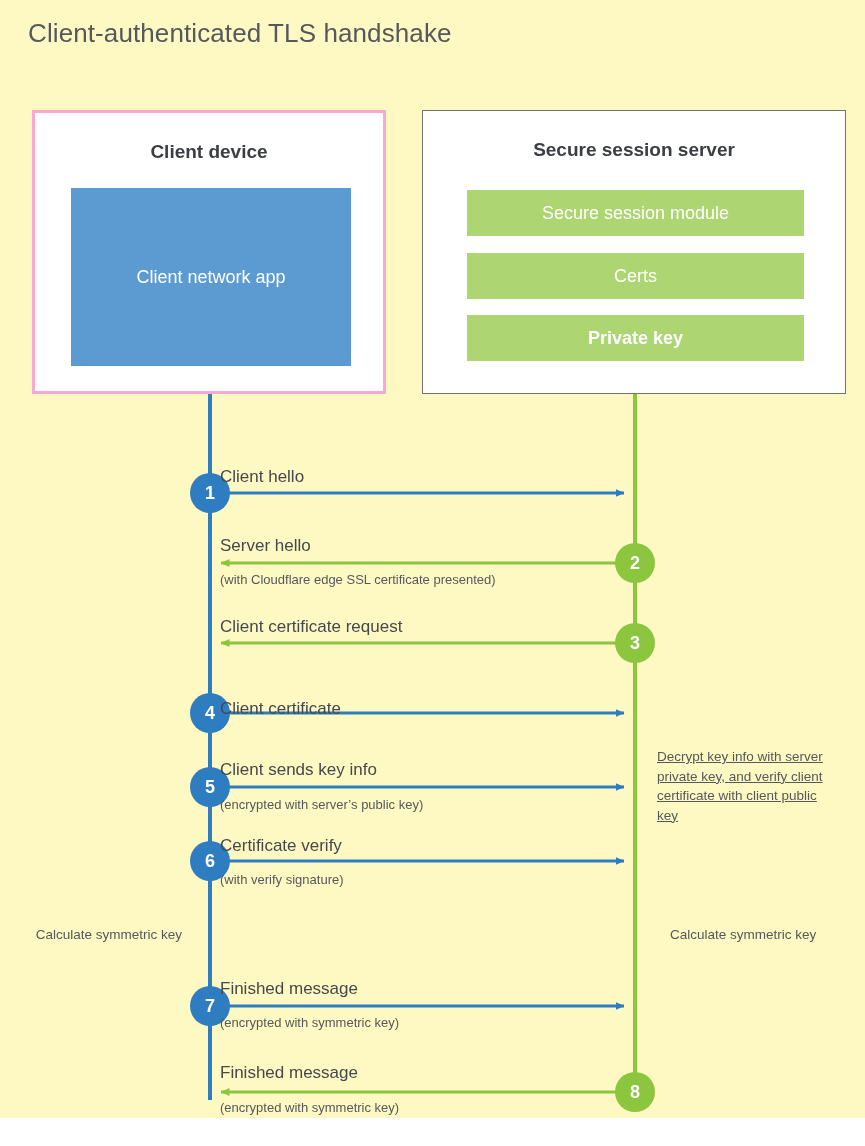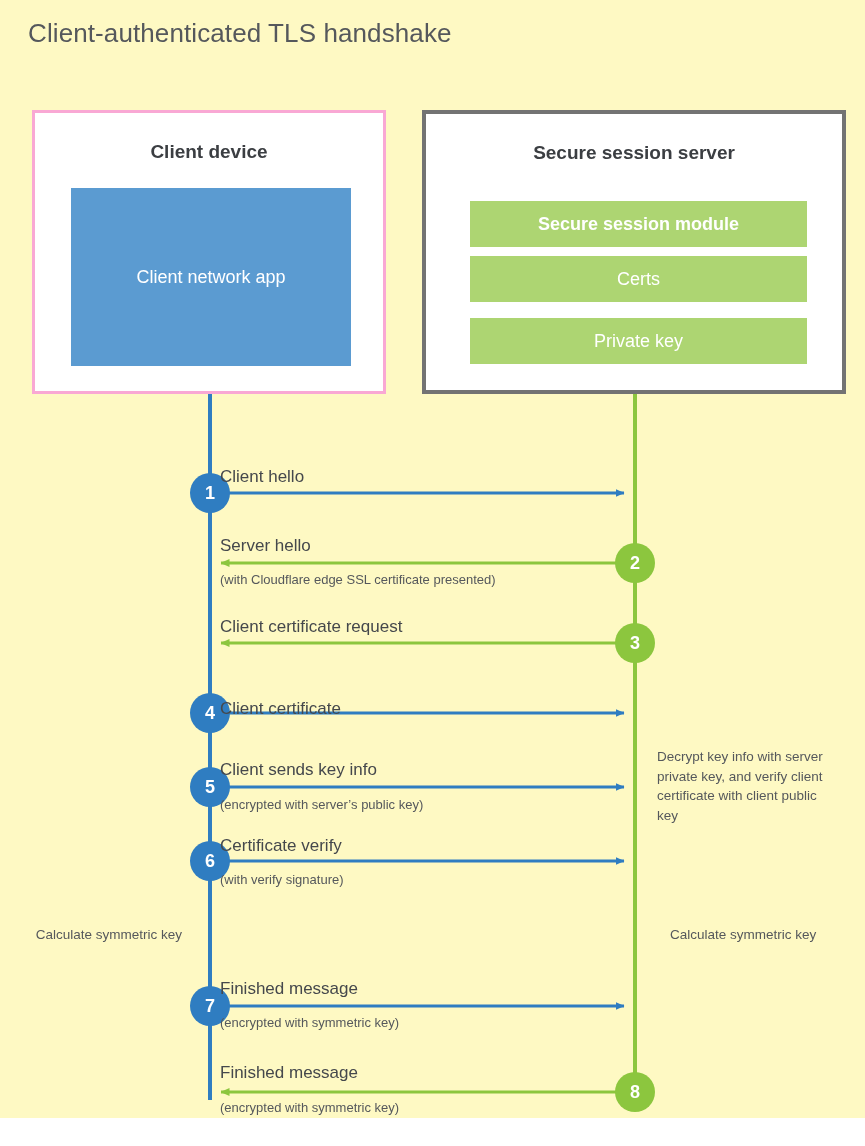--- a/index.html
+++ b/index.html
@@ -42,21 +42,21 @@
     top: 110px;
     width: 354px;
     height: 284px;
     border: 3px solid #f9a8d4;
   }
   .actor-box.server {
     left: 422px;
     top: 110px;
     width: 424px;
     height: 284px;
-    border: 4px solid #737373;
+    border: 1px solid #737373;
   }
   .actor-title {
     position: absolute;
     left: 0;
     right: 0;
     top: 28px;
     text-align: center;
     font-size: 19px;
     font-weight: bold;
     color: #3b3e42;
@@ -81,23 +81,23 @@
     top: 75px;
     width: 280px;
     height: 178px;
   }
   .inner-block.green {
     background: #add572;
     left: 44px;
     width: 337px;
     height: 46px;
   }
-  .inner-block.green.b0 { top: 87px; font-weight: bold; }
+  .inner-block.green.b0 { top: 79px; }
   .inner-block.green.b1 { top: 142px; }
-  .inner-block.green.b2 { top: 204px; }
+  .inner-block.green.b2 { top: 204px; font-weight: bold; }
 
   
   #seq {
     position: absolute;
     left: 0;
     top: 0;
     width: 865px;
     height: 1146px;
     pointer-events: none;
   }
@@ -217,19 +217,19 @@
 
   <div class="msg-label primary" style="left:220px; right:230px; top:836px;">Certificate verify</div>
   <div class="msg-label sub" style="left:220px; right:230px; top:872px;">(with verify signature)</div>
 
   <div class="msg-label primary" style="left:220px; right:230px; top:979px;">Finished message</div>
   <div class="msg-label sub" style="left:220px; right:230px; top:1015px;">(encrypted with symmetric key)</div>
 
   <div class="msg-label primary" style="left:220px; right:230px; top:1063px;">Finished message</div>
   <div class="msg-label sub" style="left:220px; right:230px; top:1100px;">(encrypted with symmetric key)</div>
 
-  <div class="side-note right" style="left:657px; top:747px; width:180px;">Decrypt key info with server private key, and verify client certificate with client public key</div>
+  <div class="side-note right" style="left:657px; top:747px; width:180px;text-decoration:underline;">Decrypt key info with server private key, and verify client certificate with client public key</div>
 
   <div class="side-note left" style="left:20px; top:925px; width:162px;">Calculate symmetric key</div>
 
   <div class="side-note right" style="left:670px; top:925px; width:150px;">Calculate symmetric key</div>
 
 </div>
 
 </body></html>

